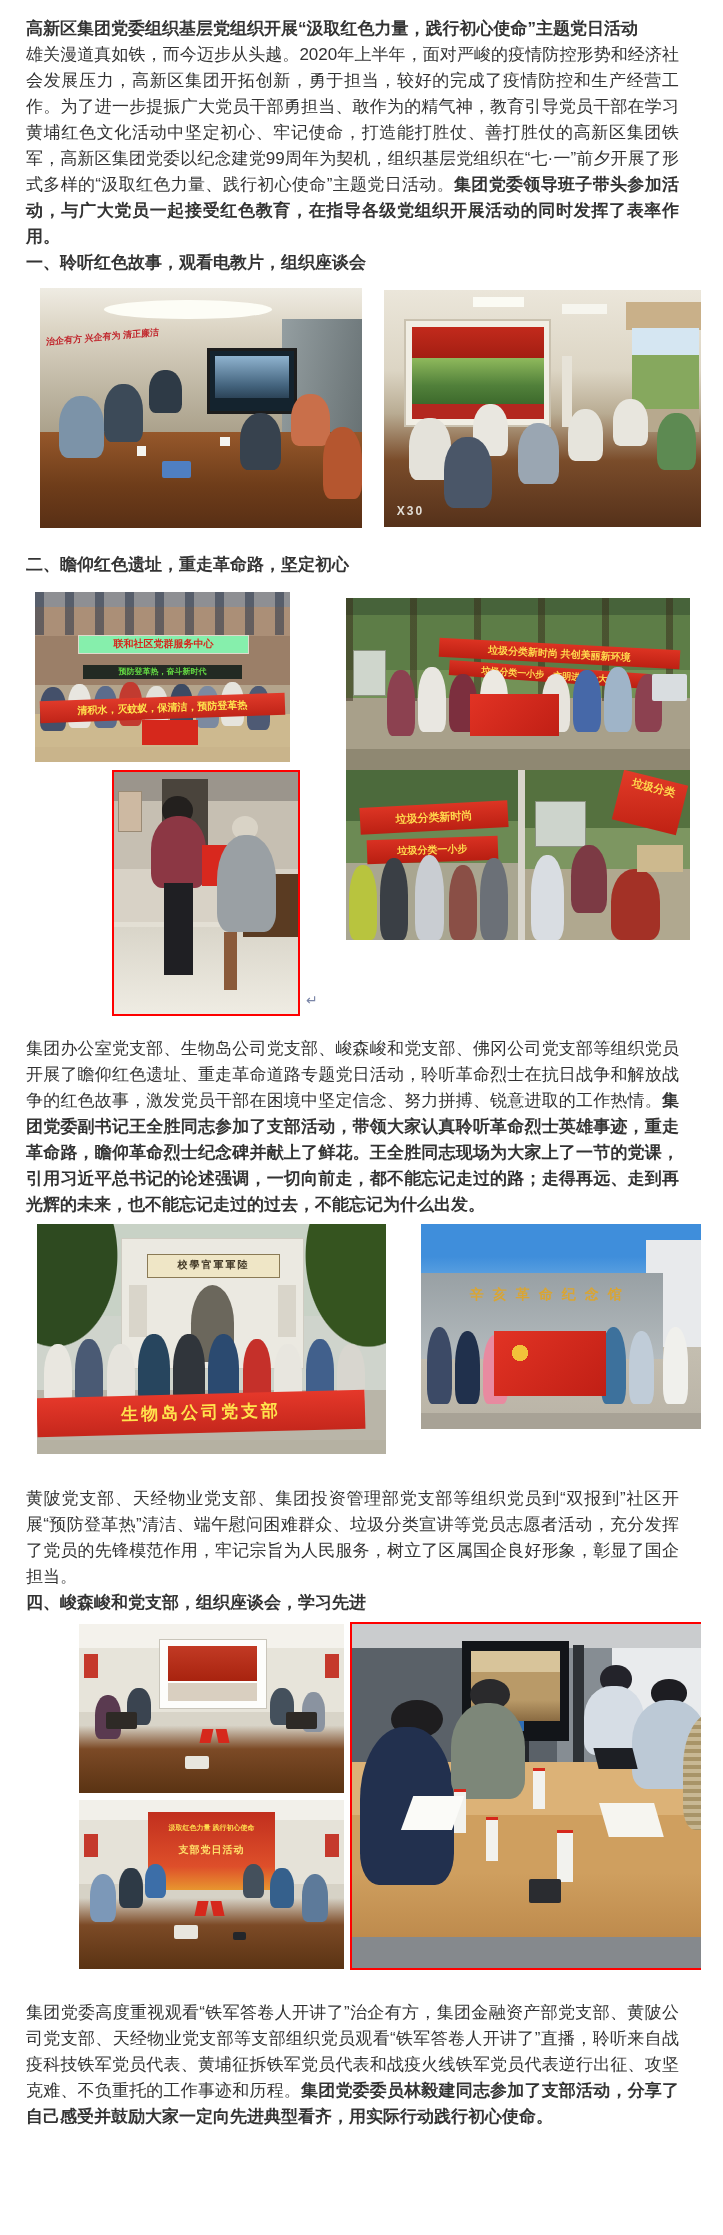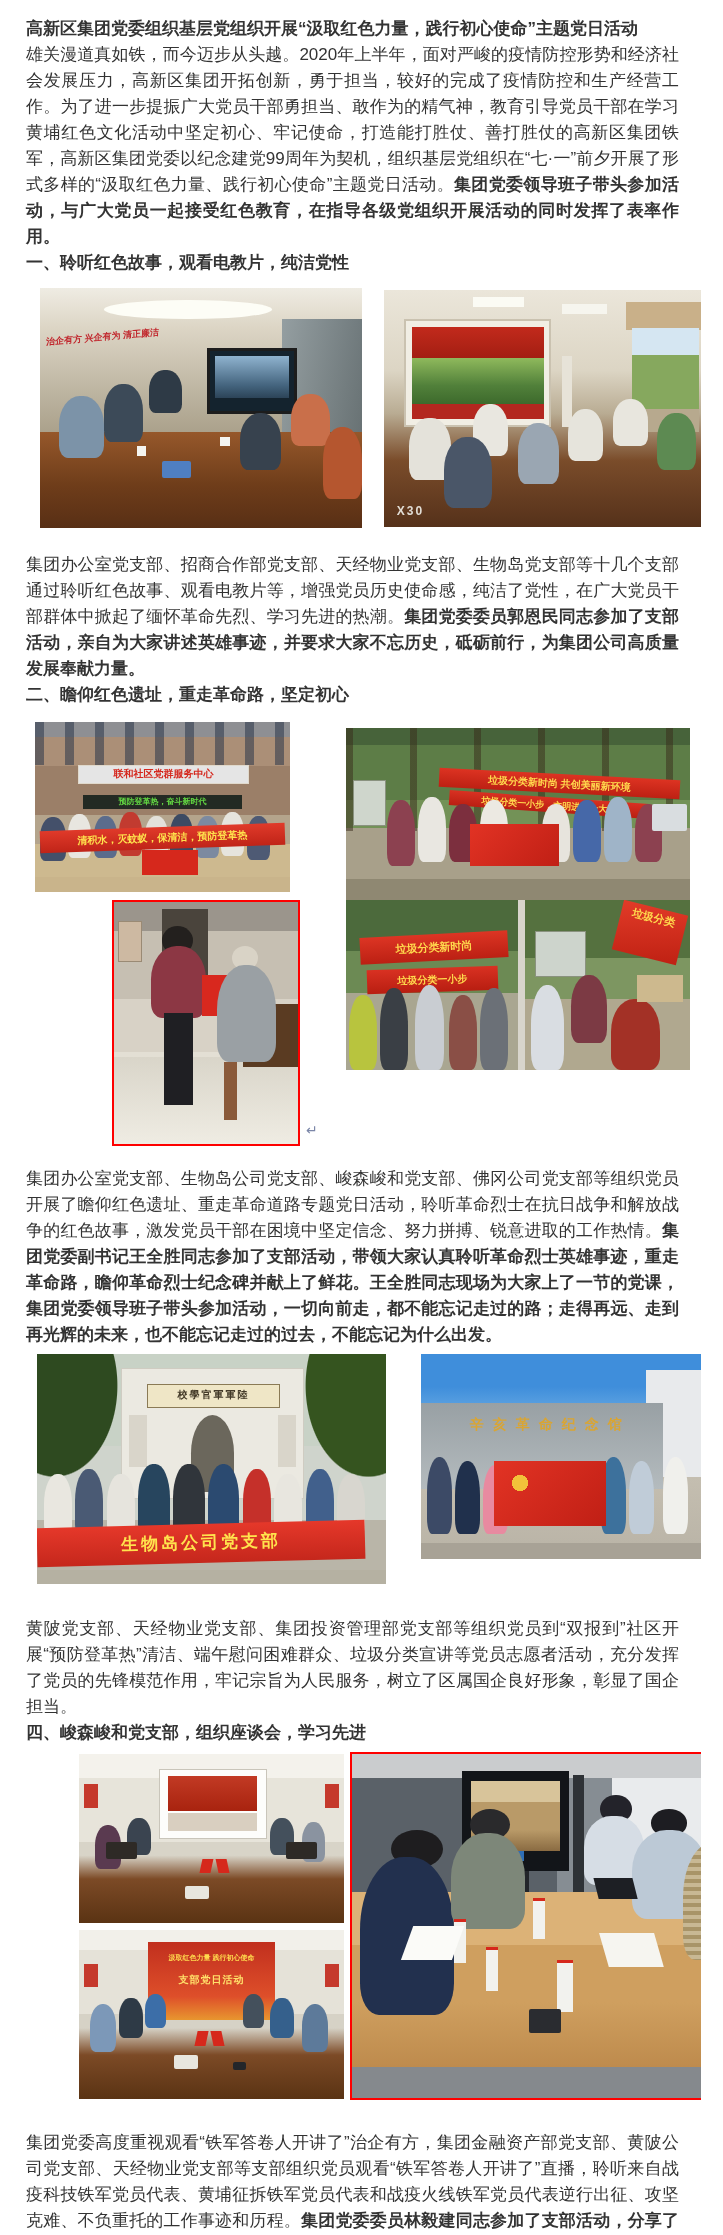--- a/index.html
+++ b/index.html
@@ -19,21 +19,21 @@
 </style>
 </head>
 <body>
 
 <div class="page">
 
   <h1 class="title">高新区集团党委组织基层党组织开展“汲取红色力量，践行初心使命”主题党日活动</h1>
 
   <p class="para"><span>雄关漫道真如铁，而今迈步从头越。2020年上半年，面对严峻的疫情防控形势和经济社会发展压力，高新区集团开拓创新，勇于担当，较好的完成了疫情防控和生产经营工作。为了进一步提振广大党员干部勇担当、敢作为的精气神，教育引导党员干部在学习黄埔红色文化活动中坚定初心、牢记使命，打造能打胜仗、善打胜仗的高新区集团铁军，高新区集团党委以纪念建党99周年为契机，组织基层党组织在“七·一”前夕开展了形式多样的“汲取红色力量、践行初心使命”主题党日活动。</span><span class="b">集团党委领导班子带头参加活动，与广大党员一起接受红色教育，在指导各级党组织开展活动的同时发挥了表率作用。</span></p>
 
-  <h2 class="heading">一、聆听红色故事，观看电教片，纯洁党性</h2>
+  <h2 class="heading">一、聆听红色故事，观看电教片，组织座谈会</h2>
 
   <div class="pgrid" style="height:258px;">
     <div class="photo" style="left:40px;top:6px;width:322px;height:240px;">
       <div class="d" style="inset:0;background:linear-gradient(180deg,#efece3 0%,#ddd6c6 16%,#bcb4a0 44%,#a99f89 62%,#9c917b 100%);"></div>
       <div class="d" style="left:20%;top:5%;width:52%;height:8%;background:#fdfdf6;border-radius:50%;"></div>
       <div class="t" style="left:2%;top:17%;width:48%;color:#c1272d;font-size:9px;transform:skewY(-5deg);">治企有方 兴企有为 清正廉洁</div>
       <div class="d" style="right:0;top:13%;width:25%;height:52%;background:linear-gradient(90deg,#87949a,#5d6a70);opacity:.85;"></div>
       <div class="d" style="left:52%;top:25%;width:26%;height:25%;background:#14232e;border:3px solid #1d1d1d;">
         <div class="d" style="left:6%;top:8%;width:88%;height:70%;background:linear-gradient(180deg,#8fb3cf,#44647e 70%,#2c4458);"></div>
       </div>
@@ -64,29 +64,28 @@
       <div class="pe" style="left:8%;top:54%;width:13%;height:26%;background:#e4e2da;"></div>
       <div class="pe" style="left:19%;top:62%;width:15%;height:30%;background:#4a5668;"></div>
       <div class="pe" style="left:42%;top:56%;width:13%;height:26%;background:#9aa6b2;"></div>
       <div class="pe" style="left:58%;top:50%;width:11%;height:22%;background:#e6e4dc;"></div>
       <div class="pe" style="left:72%;top:46%;width:11%;height:20%;background:#e8e6de;"></div>
       <div class="pe" style="left:86%;top:52%;width:12%;height:24%;background:#5d8a52;"></div>
       <div class="t" style="left:4%;bottom:4%;color:#f0efe9;font-size:12px;letter-spacing:2px;opacity:.9;">X30</div>
     </div>
   </div>
 
-  <p class="para"><span>集团办公室党支部、招商合作部党支部、天经物业党支部、生物岛党支部等十几个支部通过聆听红色故事、观看电教片等，增强党员历史使命感，纯洁了党性，在广大党员干部群体中掀起了缅怀革命先烈、学习先进的热潮。</span><span class="b">集团党委委员郭恩民同志参加了支部活动，亲自为大家讲述英雄事迹，并要求大家不忘历史，砥砺前行，为集团公司高质量发展奉献力量。</span></p>
 
   <h2 class="heading">二、瞻仰红色遗址，重走革命路，坚定初心</h2>
 
   <div class="pgrid" style="height:440px;">
     <div class="photo" style="left:35px;top:8px;width:255px;height:170px;">
       <div class="d" style="inset:0;background:linear-gradient(180deg,#8e8f93 0 9%,#ab8f77 9% 26%,#9b7f68 26% 55%,#b4a48c 55% 72%,#cdb98f 72%);"></div>
       <div class="d" style="left:0;top:0;width:100%;height:25%;background:repeating-linear-gradient(90deg,rgba(42,54,74,.55) 0 9px,transparent 9px 30px);"></div>
-      <div class="t" style="left:17%;top:25%;width:66%;height:10%;background:#e5e5e5;border:1px solid #e0d9cc;color:#d5281e;font-size:10px;line-height:16px;text-align:center;">联和社区党群服务中心</div>
+      <div class="t" style="left:17%;top:25%;width:66%;height:10%;background:#86efac;border:1px solid #e0d9cc;color:#d5281e;font-size:10px;line-height:16px;text-align:center;">联和社区党群服务中心</div>
       <div class="t" style="left:19%;top:43%;width:62%;height:8%;background:#232a23;color:#63d843;font-size:8px;line-height:13px;text-align:center;">预防登革热，奋斗新时代</div>
       <div class="pe" style="left:2%;top:56%;width:10%;height:26%;background:#44506a;"></div>
       <div class="pe" style="left:13%;top:54%;width:9%;height:26%;background:#e8e6e0;"></div>
       <div class="pe" style="left:23%;top:55%;width:9%;height:25%;background:#5b6c8c;"></div>
       <div class="pe" style="left:33%;top:53%;width:9%;height:26%;background:#c23b30;"></div>
       <div class="pe" style="left:43%;top:55%;width:9%;height:25%;background:#e3e1da;"></div>
       <div class="pe" style="left:53%;top:54%;width:9%;height:26%;background:#3c4a63;"></div>
       <div class="pe" style="left:63%;top:55%;width:9%;height:25%;background:#7c8aa0;"></div>
       <div class="pe" style="left:73%;top:53%;width:9%;height:26%;background:#e6e4dd;"></div>
       <div class="pe" style="left:83%;top:55%;width:9%;height:26%;background:#4e5a74;"></div>
@@ -141,21 +140,21 @@
         <div class="d" style="left:6%;top:18%;width:30%;height:26%;background:#cdd4cc;border:1px solid #8a927f;"></div>
         <div class="pe" style="left:4%;top:50%;width:20%;height:50%;background:#d9dde2;"></div>
         <div class="pe" style="left:28%;top:44%;width:22%;height:40%;background:#7c3a44;"></div>
         <div class="pe" style="left:52%;top:58%;width:30%;height:42%;background:#a33126;"></div>
         <div class="d" style="left:68%;top:44%;width:28%;height:16%;background:#cdb98e;"></div>
       </div>
     </div>
     <span class="pilcrow" style="left:306px;top:408px;">↵</span>
   </div>
 
-  <p class="para"><span>集团办公室党支部、生物岛公司党支部、峻森峻和党支部、佛冈公司党支部等组织党员开展了瞻仰红色遗址、重走革命道路专题党日活动，聆听革命烈士在抗日战争和解放战争的红色故事，激发党员干部在困境中坚定信念、努力拼搏、锐意进取的工作热情。</span><span class="b">集团党委副书记王全胜同志参加了支部活动，带领大家认真聆听革命烈士英雄事迹，重走革命路，瞻仰革命烈士纪念碑并献上了鲜花。王全胜同志现场为大家上了一节的党课，集团党委领导班子带头参加活动，一切向前走，都不能忘记走过的路；走得再远、走到再光辉的未来，也不能忘记走过的过去，不能忘记为什么出发。</span></p>
+  <p class="para"><span>集团办公室党支部、生物岛公司党支部、峻森峻和党支部、佛冈公司党支部等组织党员开展了瞻仰红色遗址、重走革命道路专题党日活动，聆听革命烈士在抗日战争和解放战争的红色故事，激发党员干部在困境中坚定信念、努力拼搏、锐意进取的工作热情。</span><span class="b">集团党委副书记王全胜同志参加了支部活动，带领大家认真聆听革命烈士英雄事迹，重走革命路，瞻仰革命烈士纪念碑并献上了鲜花。王全胜同志现场为大家上了一节的党课，引用习近平总书记的论述强调，一切向前走，都不能忘记走过的路；走得再远、走到再光辉的未来，也不能忘记走过的过去，不能忘记为什么出发。</span></p>
 
 
   <div class="pgrid" style="height:232px;margin-bottom:30px;">
     <div class="photo" style="left:37px;top:0;width:349px;height:230px;">
       <div class="d" style="inset:0;background:linear-gradient(180deg,#c8d2c6 0 40%,#cfd4cc 40% 72%,#b9b5a8 72%);"></div>
       <div class="d" style="left:-4%;top:-6%;width:30%;height:66%;background:radial-gradient(ellipse at 30% 30%,#2e4a20 0 60%,transparent 61%);"></div>
       <div class="d" style="right:-4%;top:-6%;width:30%;height:66%;background:radial-gradient(ellipse at 70% 30%,#35541f 0 60%,transparent 61%);"></div>
       <div class="d" style="left:24%;top:6%;width:52%;height:56%;background:#ebe9e1;border:1px solid #cfccc2;">
         <div class="t" style="left:14%;top:12%;width:72%;height:17%;background:#efe6c6;border:1px solid #8a7a55;color:#433a28;font-size:10px;line-height:20px;text-align:center;letter-spacing:2px;">校學官軍軍陸</div>
         <div class="d" style="left:38%;top:36%;width:24%;height:60%;background:#6b675c;border-radius:50% 50% 0 0;"></div>

